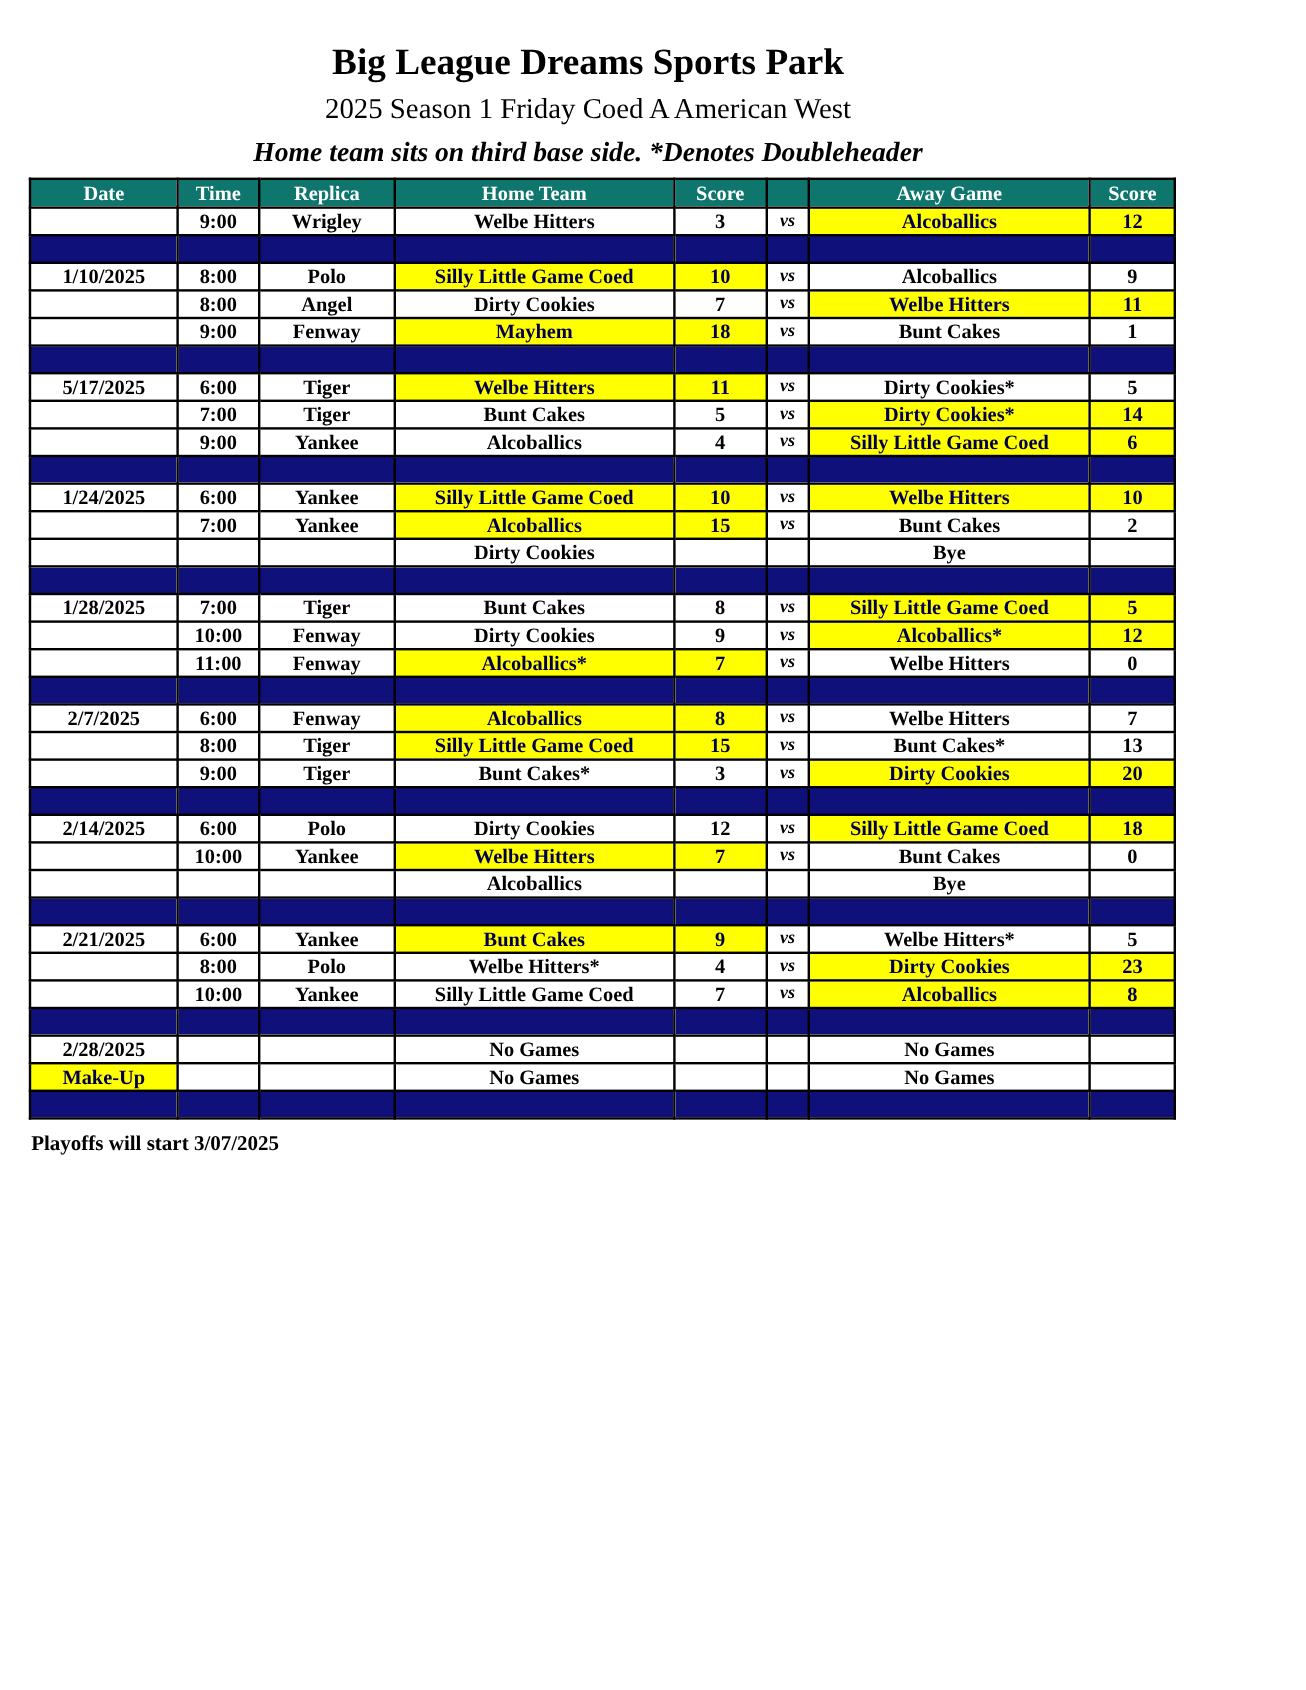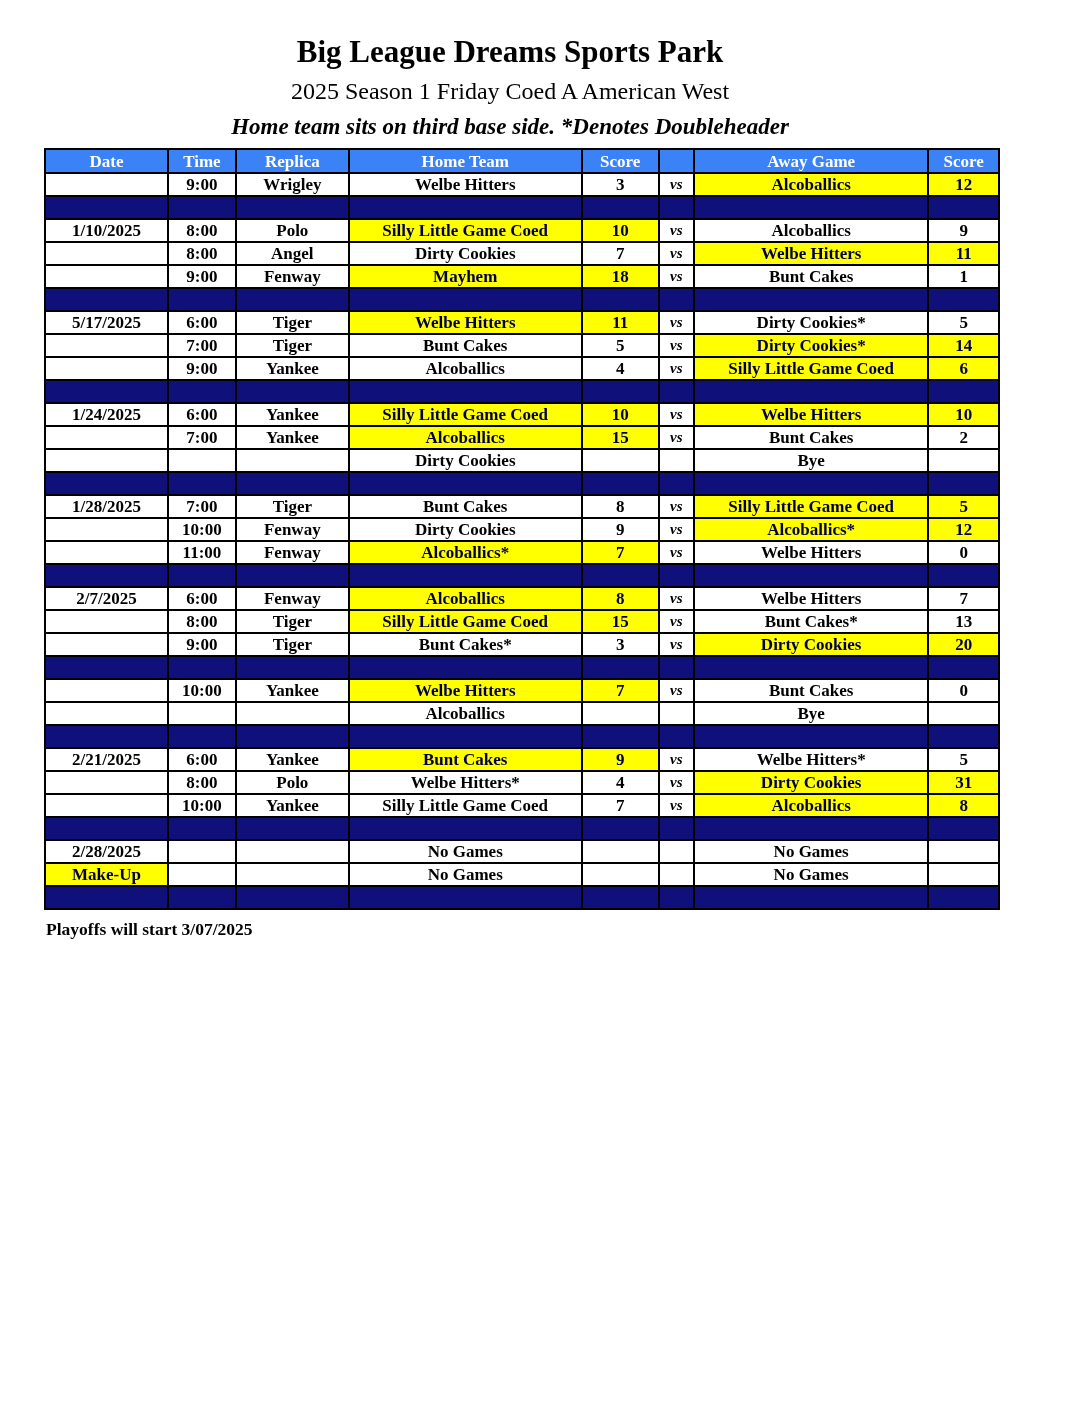--- a/index.html
+++ b/index.html
@@ -4,21 +4,21 @@
 <style>
   html, body {
     margin: 0;
     padding: 0;
     background: #ffffff;
     width: 1088px;
     height: 1408px;
     font-family: "Liberation Serif", serif;
     overflow: hidden;
   }
-  .page { position: relative; width: 980px; height: 1408px; padding-left: 20px; }
+  .page { position: relative; width: 980px; height: 1408px; }
   .header-block { text-align: center; padding-top: 34px; }
   .title {
     font-size: 31px;
     font-weight: bold;
     color: #000000;
     line-height: 1.15;
   }
   .subtitle {
     font-size: 24px;
     font-weight: normal;
@@ -46,21 +46,21 @@
     text-align: center;
     vertical-align: middle;
     font-weight: bold;
     font-size: 17px;
     line-height: 21px;
     white-space: nowrap;
     overflow: hidden;
     color: #000000;
   }
   table.sched th {
-    background: #3b82f6;
+    background: #0f766e;
     color: #ffffff;
     height: 22px;
     font-size: 17px;
   }
   table.sched tr.sep td {
     background: #10107a;
     height: 21px;
   }
   table.sched td.hl {
     background: #ffff00;
@@ -325,20 +325,30 @@
           <td></td>
           <td></td>
           <td></td>
           <td></td>
           <td></td>
           <td></td>
           <td></td>
           <td></td>
         </tr>
         <tr>
+          <td>2/14/2025</td>
+          <td>6:00</td>
+          <td>Polo</td>
+          <td>Dirty Cookies</td>
+          <td>12</td>
+          <td class="vs">vs</td>
+          <td class="hl">Silly Little Game Coed</td>
+          <td class="hl">18</td>
+        </tr>
+        <tr>
           <td></td>
           <td>10:00</td>
           <td>Yankee</td>
           <td class="hl">Welbe Hitters</td>
           <td class="hl">7</td>
           <td class="vs">vs</td>
           <td>Bunt Cakes</td>
           <td>0</td>
         </tr>
         <tr>
@@ -372,21 +382,21 @@
           <td>5</td>
         </tr>
         <tr>
           <td></td>
           <td>8:00</td>
           <td>Polo</td>
           <td>Welbe Hitters*</td>
           <td>4</td>
           <td class="vs">vs</td>
           <td class="hl">Dirty Cookies</td>
-          <td class="hl">31</td>
+          <td class="hl">23</td>
         </tr>
         <tr>
           <td></td>
           <td>10:00</td>
           <td>Yankee</td>
           <td>Silly Little Game Coed</td>
           <td>7</td>
           <td class="vs">vs</td>
           <td class="hl">Alcoballics</td>
           <td class="hl">8</td>

